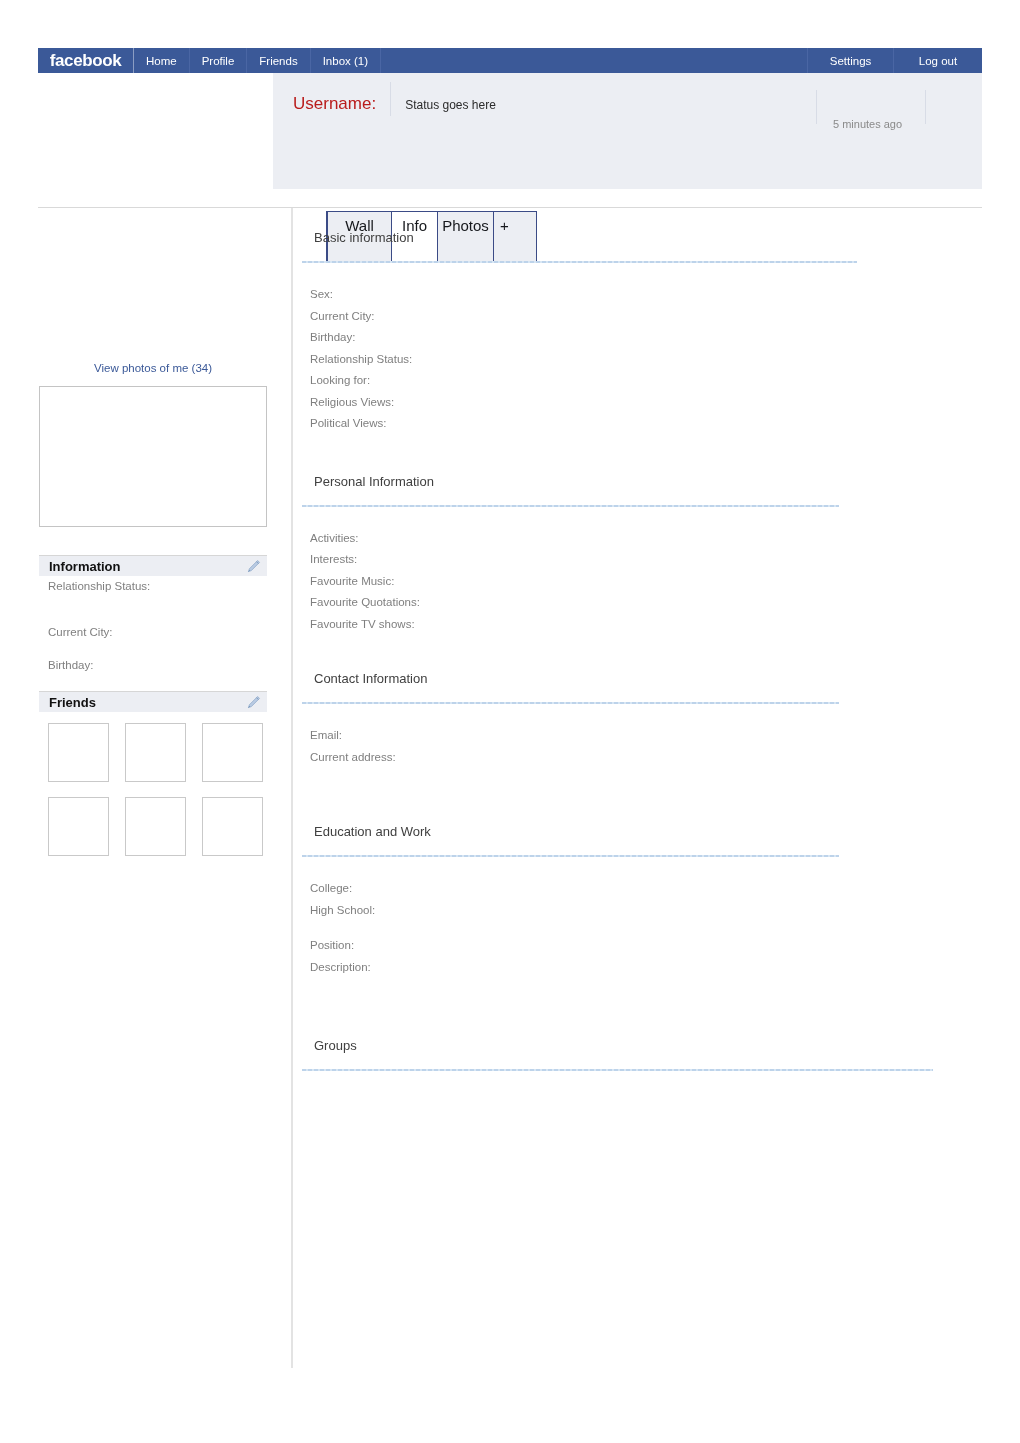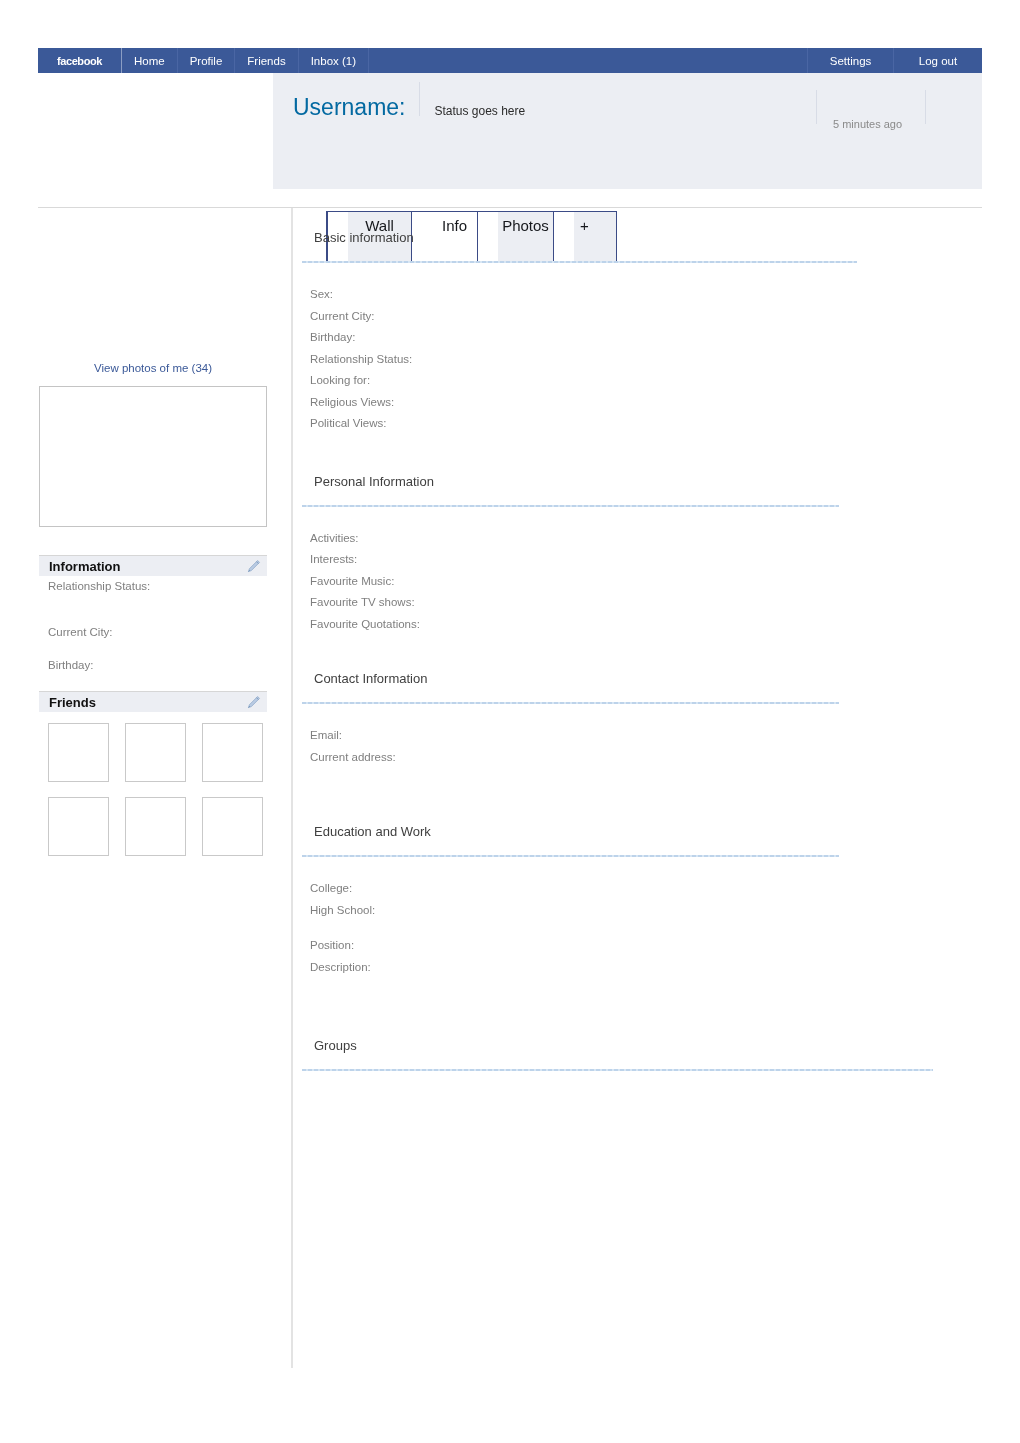--- a/index.html
+++ b/index.html
@@ -22,26 +22,26 @@
     left: 38px;
     top: 48px;
     width: 944px;
     height: 25px;
     background: #3b5998;
     display: flex;
     align-items: stretch;
     box-sizing: border-box;
   }
   #brand {
-    width: 84px;
+    width: 96px;
     display: flex;
     align-items: center;
     justify-content: center;
     color: #ffffff;
-    font-size: 11px;
+    font-size: 17px;
     font-weight: bold;
     letter-spacing: -0.4px;
     border-right: 1px solid #8b9dc3;
     box-sizing: border-box;
   }
   .nav-link {
     display: flex;
     align-items: center;
     justify-content: center;
     color: #ffffff;
@@ -89,22 +89,22 @@
   #status-row {
     position: absolute;
     left: 255px;
     top: 21px;
     width: 600px;
     height: 40px;
     display: flex;
     align-items: baseline;
   }
   #username {
-    font-size: 23px;
-    color: #0369a1;
+    font-size: 17px;
+    color: #b91c1c;
     white-space: nowrap;
     text-align: right;
   }
   #status-sep {
     width: 1px;
     height: 34px;
     background: #d8dce6;
     margin: 0 14px;
     align-self: flex-start;
     position: relative;
@@ -158,21 +158,20 @@
     align-items: flex-start;
     justify-content: center;
     font-size: 15px;
     color: #16181c;
     padding: 4px 7px 0 7px;
     border-right: 1px solid #3b4b86;
     background: #eceef3;
     box-sizing: border-box;
     line-height: 1.33;
     text-align: center;
-    margin-left: 20px;
   }
   .tab:last-child { border-right: none; }
   .tab.active { background: #ffffff; }
   .tab.tab-wall { width: 64px; }
   .tab.tab-info { width: 46px; text-align: right; }
   .tab.tab-photos { width: 56px; }
   .tab.tab-add { width: 42px; justify-content: center; padding-left: 6px; }
   .tab.tab-add .lbl { text-align: left; width: 100%; }
 
   
@@ -406,22 +405,22 @@
   <div style="height:27px"></div>
 
   <div class="section">
     <h2 class="section-title">Personal Information</h2>
     <div class="section-rule" style="width:537px"></div>
     <div class="sec-gap-1"></div>
     <ul class="field-list">
       <li>Activities:</li>
       <li>Interests:</li>
       <li>Favourite Music:</li>
+      <li>Favourite Quotations:</li>
       <li>Favourite TV shows:</li>
-      <li>Favourite Quotations:</li>
     </ul>
   </div>
 
   <div style="height:24px"></div>
 
   <div class="section">
     <h2 class="section-title">Contact Information</h2>
     <div class="section-rule" style="width:537px"></div>
     <div class="sec-gap-1"></div>
     <ul class="field-list">

